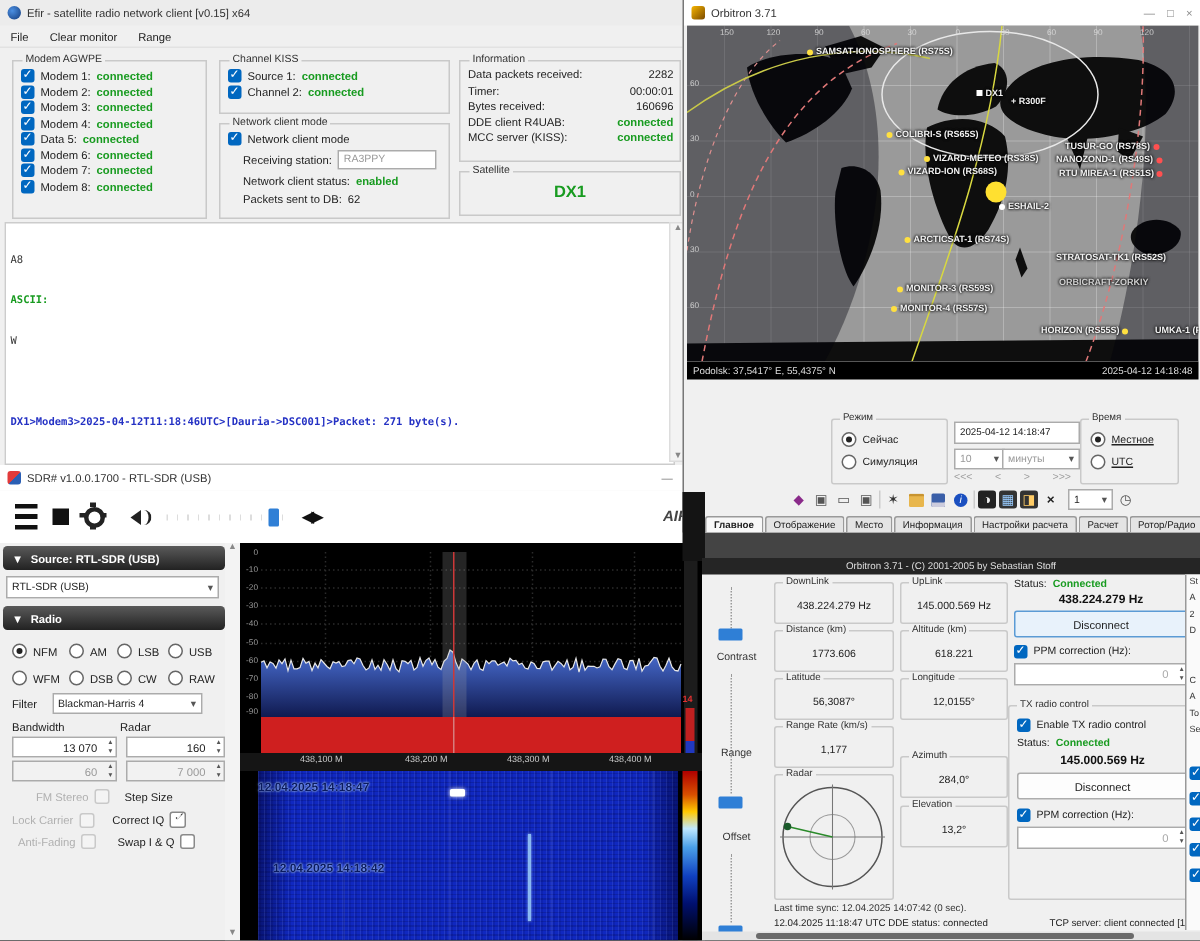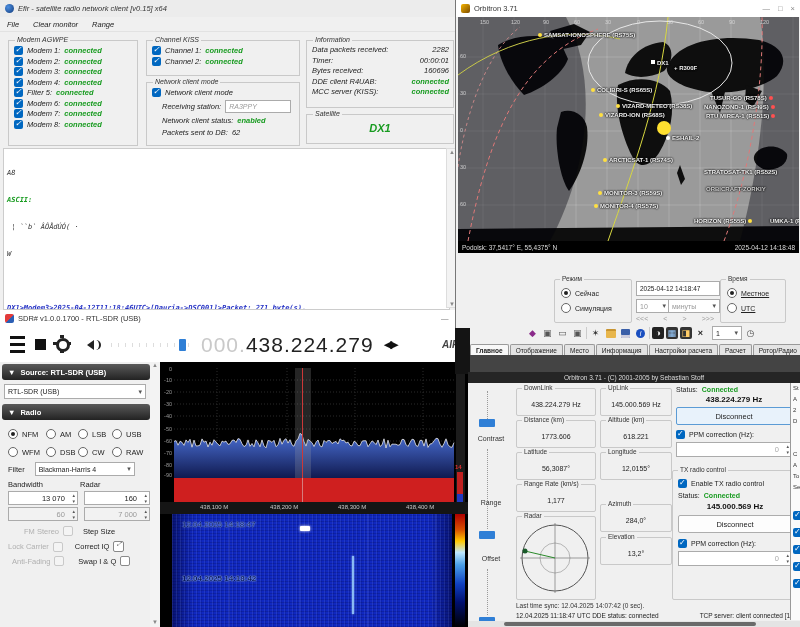--- a/index.html
+++ b/index.html
@@ -42,21 +42,21 @@
   .gbx{position:absolute;border:1px solid #c9c9c9;border-radius:2px;}
   .gbx>.gl{position:absolute;top:-5px;left:5px;background:#f0f0f0;padding:0 2px;font-size:6.5px;color:#333;}
   .val{position:absolute;width:100%;text-align:center;font-size:7px;color:#222;}
   .wm-ic{width:9px;height:9px;border-radius:2px;flex:none;}
 </style>
 </head>
 <body>
 
 <div id="screen">
 
-  <div class="win" style="left:0;top:0;width:457px;height:310px;border-right:1px solid #888;font-style:italic;">
+  <div class="win" style="left:0;top:0;width:457px;height:310px;border-right:1px solid #888;">
     <div class="tb" style="background:#ececec;">
       <span class="wm-ic" style="background:radial-gradient(circle at 35% 35%,#4b8fe2,#123a7a);border-radius:50%;"></span>
       <span>Efir - satellite radio network client [v0.15] x64</span>
     </div>
     <div class="row" style="height:14px;gap:0;border-bottom:1px solid #e2e2e2;">
       <span style="padding:0 7px;">File</span>
       <span style="padding:0 7px;">Clear monitor</span>
       <span style="padding:0 7px;">Range</span>
     </div>
 
@@ -78,21 +78,21 @@
             <span>Modem 3:</span>
             <span class="grn">connected</span>
           </div>
         <div class="row">
             <span class="cb"></span>
             <span>Modem 4:</span>
             <span class="grn">connected</span>
           </div>
         <div class="row">
             <span class="cb"></span>
-            <span>Filter 5:</span>
+            <span>Data 5:</span>
             <span class="grn">connected</span>
           </div>
         <div class="row">
             <span class="cb"></span>
             <span>Modem 6:</span>
             <span class="grn">connected</span>
           </div>
         <div class="row">
             <span class="cb"></span>
             <span>Modem 7:</span>
@@ -104,21 +104,21 @@
             <span class="grn">connected</span>
           </div>
       </div>
     </div>
 
     <div class="gb" style="left:146px;top:40px;width:152px;height:34px;">
       <span class="gl">Channel KISS</span>
       <div style="padding:5px 0 0 5px;display:flex;flex-direction:column;gap:2px;">
         <div class="row">
             <span class="cb"></span>
-            <span>Channel 1:</span>
+            <span>Source 1:</span>
             <span class="grn">connected</span>
           </div>
         <div class="row">
             <span class="cb"></span>
             <span>Channel 2:</span>
             <span class="grn">connected</span>
           </div>
       </div>
     </div>
 
@@ -172,21 +172,20 @@
 
     <div class="gb" style="left:306px;top:114px;width:146px;height:28px;">
       <span class="gl">Satellite</span>
       <div class="grn" style="text-align:center;font-size:11px;padding-top:7px;">DX1</div>
     </div>
 
     <div class="abs" style="left:3px;top:148px;width:442px;height:158px;background:#fff;border:1px solid #ccc;overflow:hidden;padding:2px 0 0 3px;">
       <div class="term">
         <div>A8</div>
         <div class="g">ASCII:</div>
-        <div> ¦ ``b` ÂÔÅdÚÓ( ·</div>
         <div>W</div>
         <div>&nbsp;</div>
         <div class="b">DX1&gt;Modem3&gt;2025-04-12T11:18:46UTC&gt;[Dauria-&gt;DSC001]&gt;Packet: 271 byte(s).</div>
         
         
         
         
         
         
         
@@ -215,23 +214,20 @@
       <span style="width:11px;height:11px;background:#111;display:inline-block;"></span>
       <span style="position:relative;width:8px;height:8px;border:3px solid #222;border-radius:50%;display:inline-block;">
         <i style="position:absolute;left:1px;top:-6px;width:4px;height:3px;background:#222;box-shadow:0 15px 0 #222,-7px 7px 0 #222,7px 7px 0 #222;"></i>
       </span>
       <span style="display:inline-flex;align-items:center;">
         <i style="width:0;height:0;border-style:solid;border-width:5px 7px;border-color:transparent #222 transparent transparent;"></i>
         <i style="width:4px;height:10px;border-right:2px solid #222;border-radius:0 6px 6px 0;margin-left:1px;"></i>
       </span>
       <span style="position:relative;width:80px;height:12px;background:repeating-linear-gradient(90deg,#ddd 0 1px,transparent 1px 7px);background-size:100% 4px;background-position:0 4px;background-repeat:no-repeat;">
         <i class="thumb" style="left:68px;top:0;width:7px;height:12px;"></i>
-      </span>
-      <span style="font-size:21px;color:#222;letter-spacing:1px;">
-        <span style="color:#c9c9c9;">000.</span><span>438.224.279</span>
       </span>
       <span style="font-size:11px;color:#111;letter-spacing:-2px;">◀▶</span>
       <span style="margin-left:auto;font-style:italic;font-weight:bold;font-size:10px;color:#444;overflow:hidden;width:28px;">AIRSPY</span>
     </div>
 
     <div class="abs" style="left:0;top:52px;width:150px;height:265px;padding-left:2px;box-sizing:border-box;">
       <div class="hdr" style="margin-top:2px;">
           <span>▼</span>
           <span>Source: RTL-SDR (USB)</span>
         </div>
@@ -386,21 +382,21 @@
 
       <div class="abs" style="left:0;top:140px;width:308px;height:12px;background:#151515;font-size:6px;color:#c9c9c9;">
         <span style="position:absolute;left:40px;top:2px;">438,100 M</span>
         <span style="position:absolute;left:110px;top:2px;">438,200 M</span>
         <span style="position:absolute;left:178px;top:2px;">438,300 M</span>
         <span style="position:absolute;left:246px;top:2px;">438,400 M</span>
       </div>
 
       <div class="abs" style="left:12px;top:152px;width:280px;height:113px;background:#1028c0;
         background-image:repeating-linear-gradient(90deg,rgba(180,200,255,0.10) 0 1px,rgba(0,0,60,0.12) 1px 2px,transparent 2px 4px),repeating-linear-gradient(0deg,rgba(0,0,50,0.18) 0 1px,transparent 1px 3px),linear-gradient(90deg,rgba(0,0,40,.5),rgba(0,0,0,0) 8%,rgba(0,0,0,0) 92%,rgba(0,0,40,.5));">
-        <div style="position:absolute;left:10px;top:6px;font-size:8px;font-weight:normal;color:#0a1a60;text-shadow:0 0 2px #8fb8ff,0 0 1px #cfe0ff;">12.04.2025 14:18:47</div>
+        <div style="position:absolute;left:0;top:6px;font-size:8px;font-weight:bold;color:#0a1a60;text-shadow:0 0 2px #8fb8ff,0 0 1px #cfe0ff;">12.04.2025 14:18:47</div>
         <div style="position:absolute;left:10px;top:60px;font-size:8px;font-weight:bold;color:#0a1a60;text-shadow:0 0 2px #8fb8ff,0 0 1px #cfe0ff;">12.04.2025 14:18:42</div>
         <div style="position:absolute;left:128px;top:12px;width:10px;height:5px;background:#fff;border-radius:1px;box-shadow:0 0 3px #fff;"></div>
         <div style="position:absolute;left:180px;top:42px;width:2px;height:58px;background:#9ed2ff;opacity:.85;box-shadow:0 0 2px #bfe4ff;"></div>
         <div style="position:absolute;left:57px;top:0;width:1px;height:100%;background:rgba(255,255,255,0.08);"></div>
         <div style="position:absolute;left:127px;top:0;width:1px;height:100%;background:rgba(255,255,255,0.08);"></div>
         <div style="position:absolute;left:195px;top:0;width:1px;height:100%;background:rgba(255,255,255,0.08);"></div>
         <div style="position:absolute;left:263px;top:0;width:1px;height:100%;background:rgba(255,255,255,0.08);"></div>
       </div>
 
       <div class="abs" style="left:295px;top:152px;width:10px;height:113px;background:linear-gradient(180deg,#b00000 0%,#d85000 14%,#ffc800 24%,#bfe8ff 34%,#4aa0e8 45%,#1040c0 62%,#001070 78%,#000000 100%);"></div>

